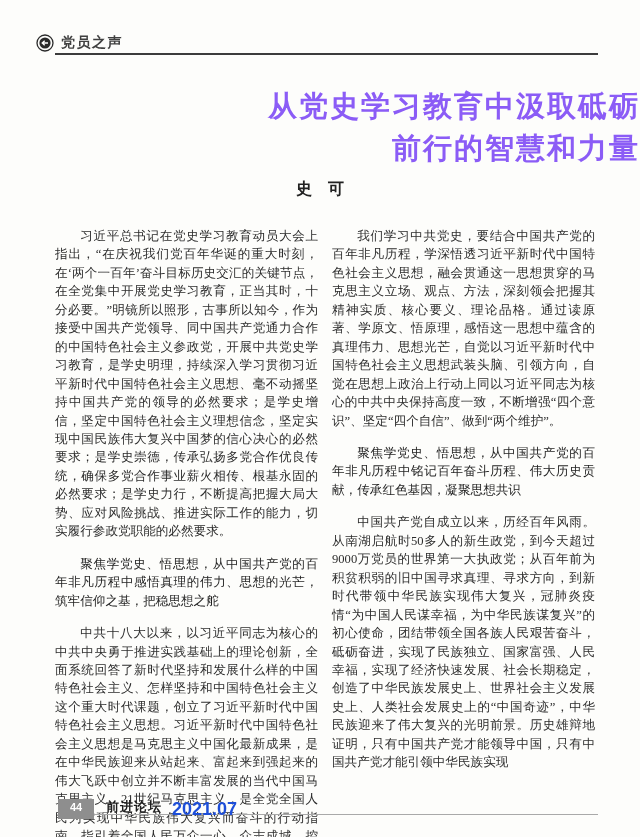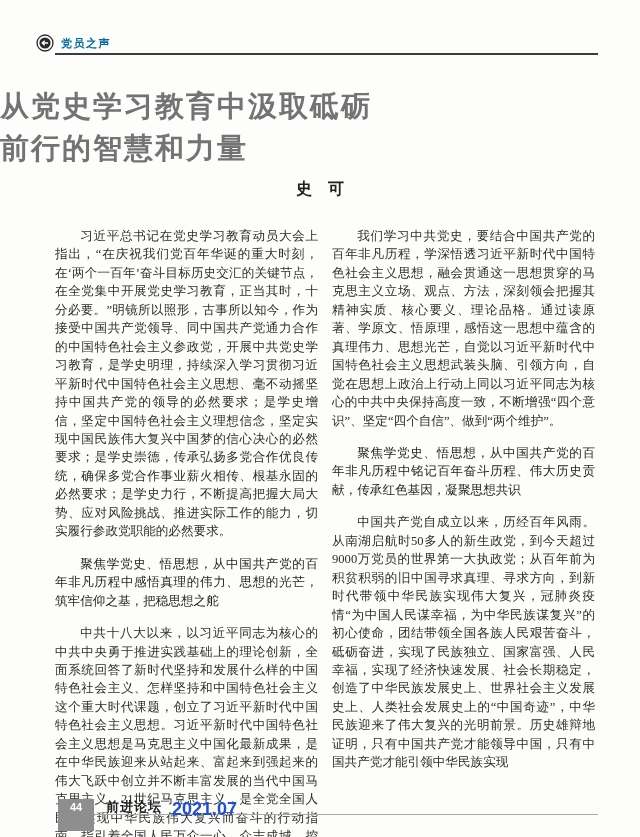--- a/index.html
+++ b/index.html
@@ -9,33 +9,33 @@
     background: #fdfdfb;
     font-family: "Liberation Serif", serif;
     overflow: hidden;
   }
   .page-header {
     position: absolute; top: 34px; left: 36px;
     display: flex; align-items: center; gap: 7px;
   }
   .section-label {
     font-family: "Liberation Sans", sans-serif;
-    font-weight: bold; font-size: 11px; color: #0369a1;
+    font-weight: bold; font-size: 14px; color: #404040;
     letter-spacing: 1.5px;
   }
   .header-rule {
     position: absolute; top: 53px; left: 55px;
     width: 543px; height: 2px; background: #3c3c3c;
   }
   .article-title {
     position: absolute; top: 85px; left: 0; width: 640px;
-    text-align: left;
+    text-align: right;
     font-family: "Liberation Sans", sans-serif;
     font-weight: bold; font-size: 29px; line-height: 42px;
-    color: #737373; letter-spacing: 2px;
+    color: #8b5cf6; letter-spacing: 2px;
   }
   .author {
     position: absolute; top: 179px; left: 0; width: 640px;
     text-align: center;
     font-size: 16px; font-weight: bold; color: #222;
   }
   .columns {
     position: absolute; top: 213px; left: 55px; width: 540px;
     display: flex; gap: 14px;
   }
@@ -45,21 +45,21 @@
     text-align: justify; color: #2d2d2d;
   }
   .para.indent { text-indent: 2em; margin-top: 14px; }
   .para.bold { font-weight: normal; color: #1f1f1f; }
   .footer-rule {
     position: absolute; left: 58px; top: 814px;
     width: 540px; height: 1px; background: #a9a9a9;
   }
   .page-number-badge {
     position: absolute; left: 58px; top: 799px;
-    width: 36px; height: 32px;
+    width: 36px; height: 20px;
     background: #8e8e8e; color: #ffffff;
     font-family: "Liberation Sans", sans-serif;
     font-weight: bold; font-size: 11px;
     text-align: center; line-height: 16px;
   }
   .journal-name {
     position: absolute; left: 106px; top: 798px;
     font-size: 13px; font-weight: bold; color: #1e1e1e;
     letter-spacing: 1px;
   }

